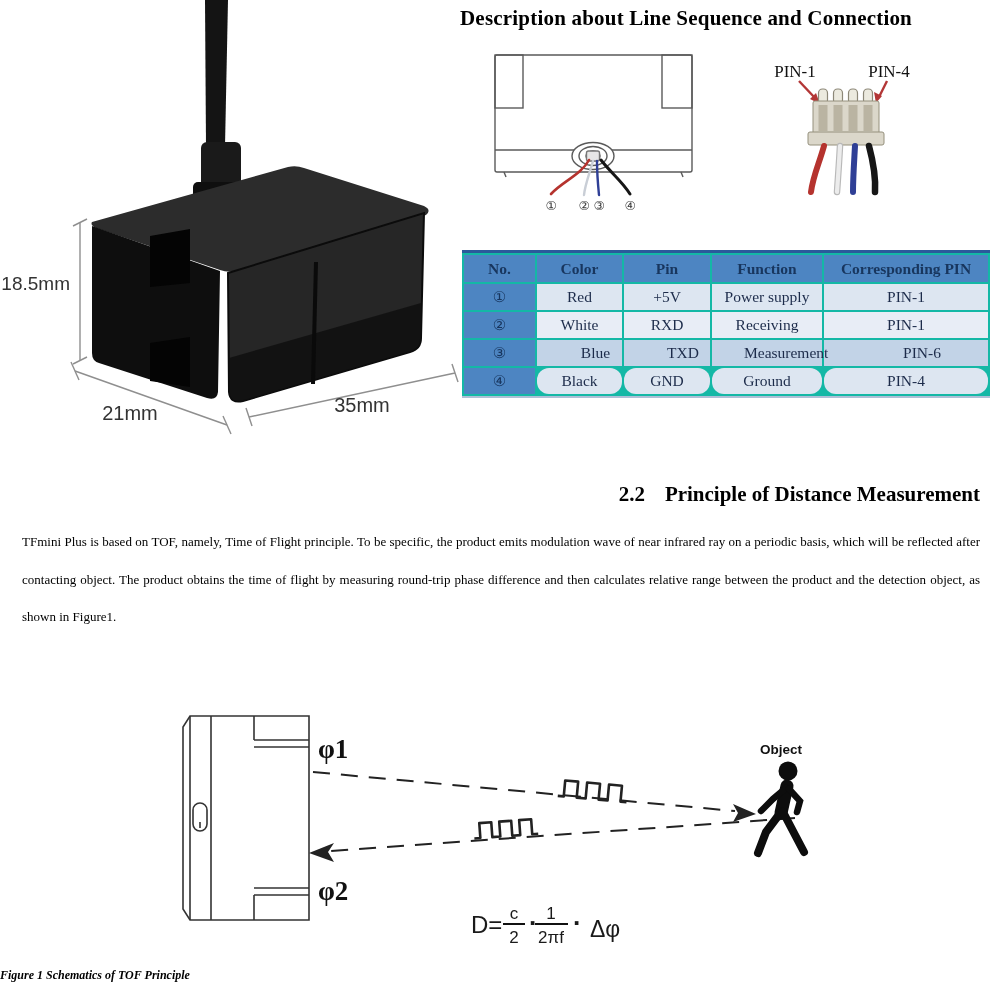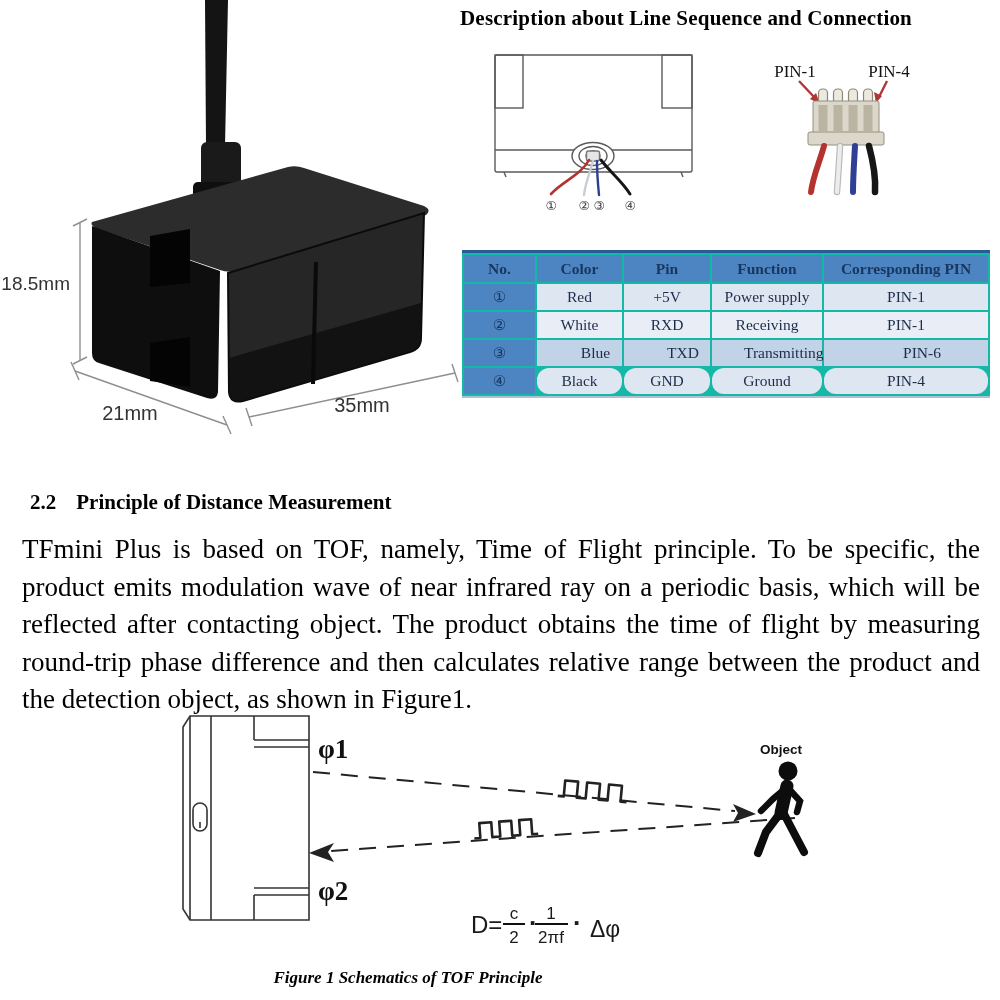--- a/index.html
+++ b/index.html
@@ -28,35 +28,35 @@
   th{background:#4d85c2;color:#18365e;font-weight:bold;height:27px;}
   td.num{background:#4d85c2;color:#18365e;font-size:15px;}
   tr.r1 td.val{background:#dde6f1;margin-left:36px;}
   tr.r2 td.val{background:#e8edf6;}
   tr.r3 td.val{background:#c2d3e7;padding-left:32px;}
   tr.r4 td.val{background:#dde6f1;border-radius:12px;}
   col.c1{width:71px;}col.c2{width:85px;}col.c3{width:86px;}col.c4{width:110px;}col.c5{width:164px;}
 
   
   .section{position:absolute;left:22px;top:482px;width:958px;}
-  .sec-h{font-weight:bold;font-size:21px;margin:8px;}
+  .sec-h{font-weight:bold;font-size:21px;margin:0;text-align:right;}
   .sec-h .num{margin-right:20px;}
-  .sec-p{margin:16px 0 0 0;font-size:27px;line-height:37.5px;
+  .sec-p{margin:16px 0 0 0;font-size:13px;line-height:37.5px;
     text-align:justify;text-align-last:left;}
 
   
   .fig-svg{position:absolute;left:0;top:700px;width:1000px;height:268px;}
   .phi{font-family:"Liberation Serif","DejaVu Serif",serif;font-weight:bold;font-size:27px;fill:#111;}
   .obj{font-size:13.5px;font-weight:bold;fill:#111;}
   .f-main{font-size:24px;fill:#1a1a1a;}
   .f-small{font-size:17px;fill:#1a1a1a;}
   .f-dot{font-size:26px;font-weight:bold;fill:#1a1a1a;}
   .f-delta{font-size:23px;fill:#1a1a1a;}
-  .fig-caption{position:absolute;left:0;top:968px;width:816px;text-align:center;
-    font-style:italic;font-weight:bold;font-size:17px;}
+  .fig-caption{position:absolute;left:0;top:968px;width:816px;
+    font-style:italic;font-weight:bold;font-size:12px;}
 </style>
 </head>
 <body>
 
 <div class="page">
 
   <svg class="photo" viewBox="0 0 460 460">
 
     <path d="M205 0 L228 0 L225 146 L206 146 Z" fill="#141414"></path>
     <rect x="201" y="142" width="40" height="48" rx="6" fill="#1a1a1a"></rect>
@@ -184,21 +184,21 @@
           <td class="num">②</td>
           <td class="val">White</td>
           <td class="val">RXD</td>
           <td class="val">Receiving</td>
           <td class="val">PIN-1</td>
         </tr>
         <tr class="r3">
           <td class="num">③</td>
           <td class="val">Blue</td>
           <td class="val">TXD</td>
-          <td class="val">Transmitting</td>
+          <td class="val">Measurement</td>
           <td class="val">PIN-6</td>
         </tr>
         <tr class="r4">
           <td class="num">④</td>
           <td class="val">Black</td>
           <td class="val">GND</td>
           <td class="val">Ground</td>
           <td class="val">PIN-4</td>
         </tr>
       </tbody>

